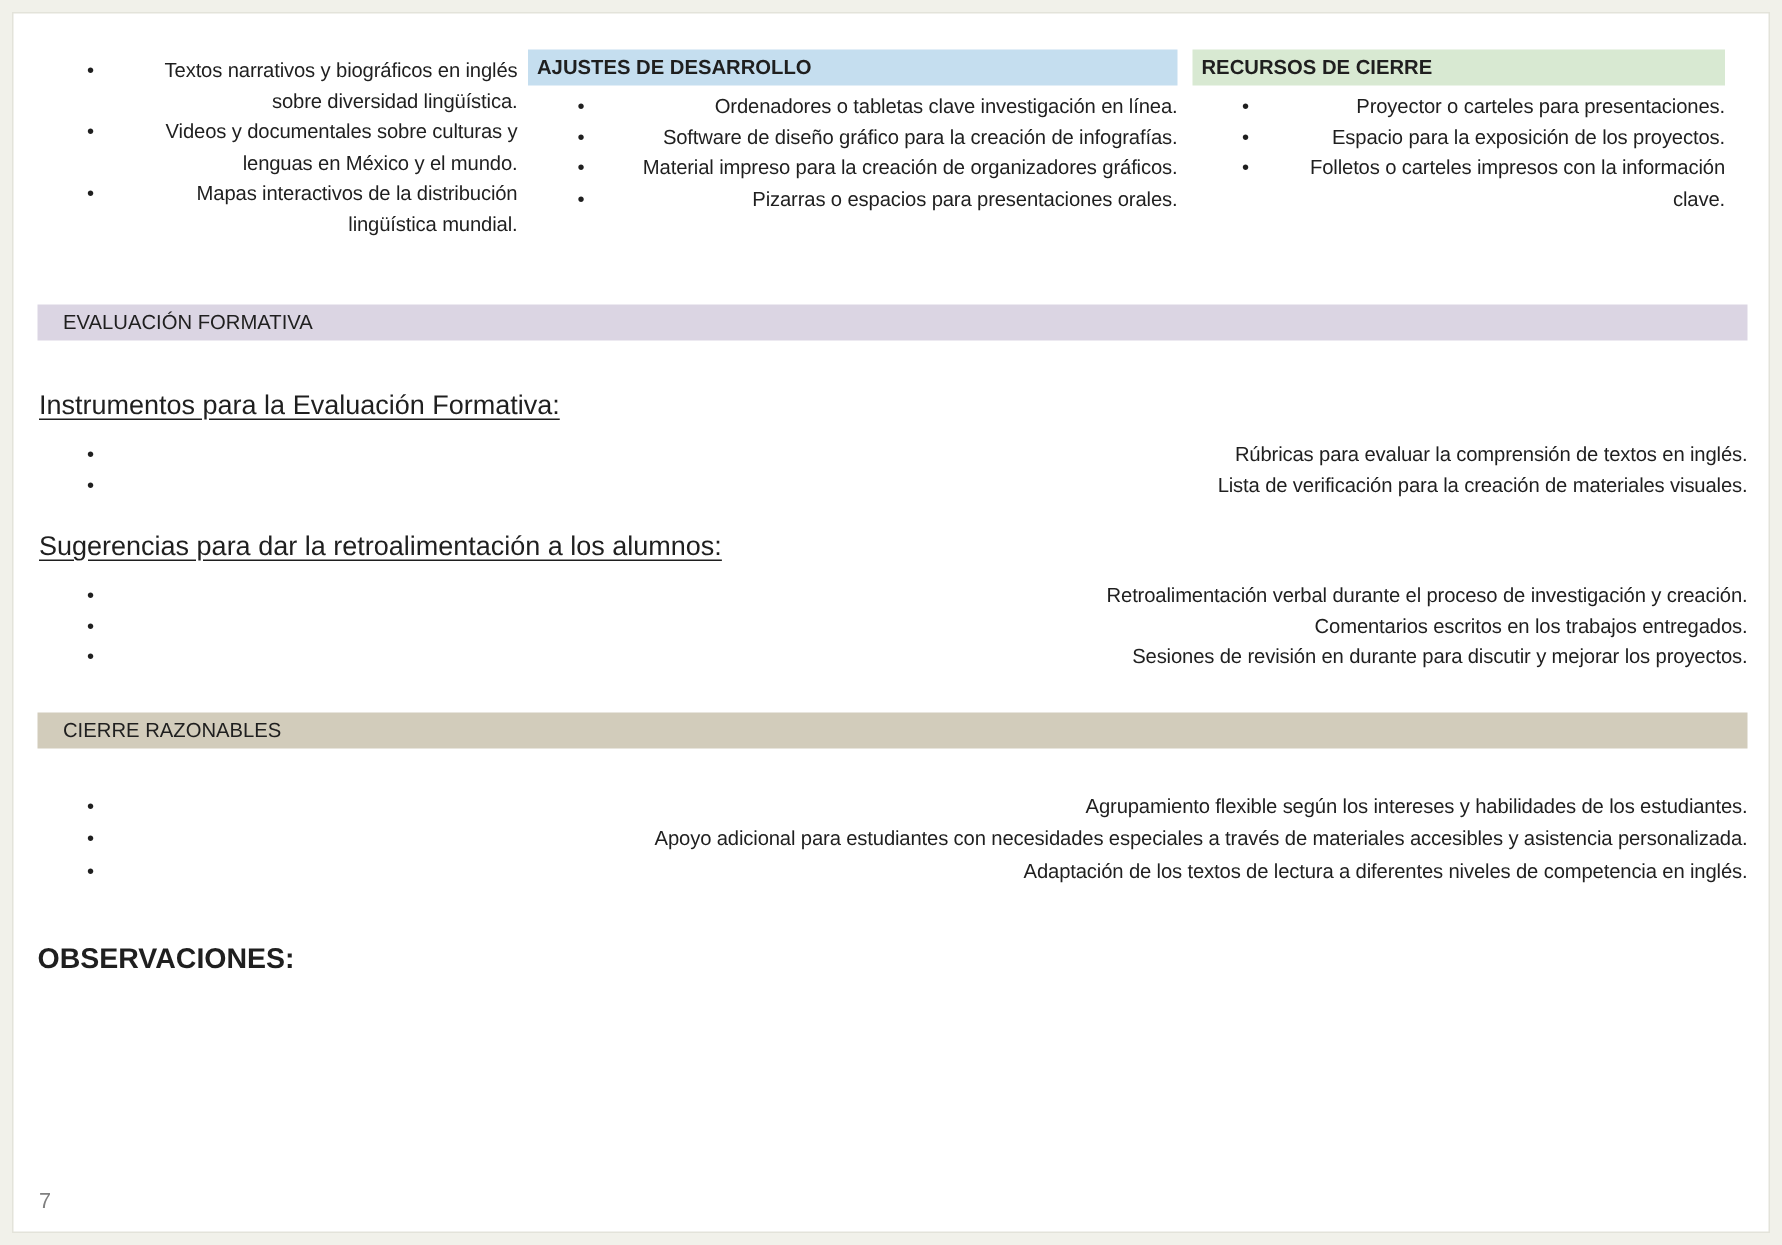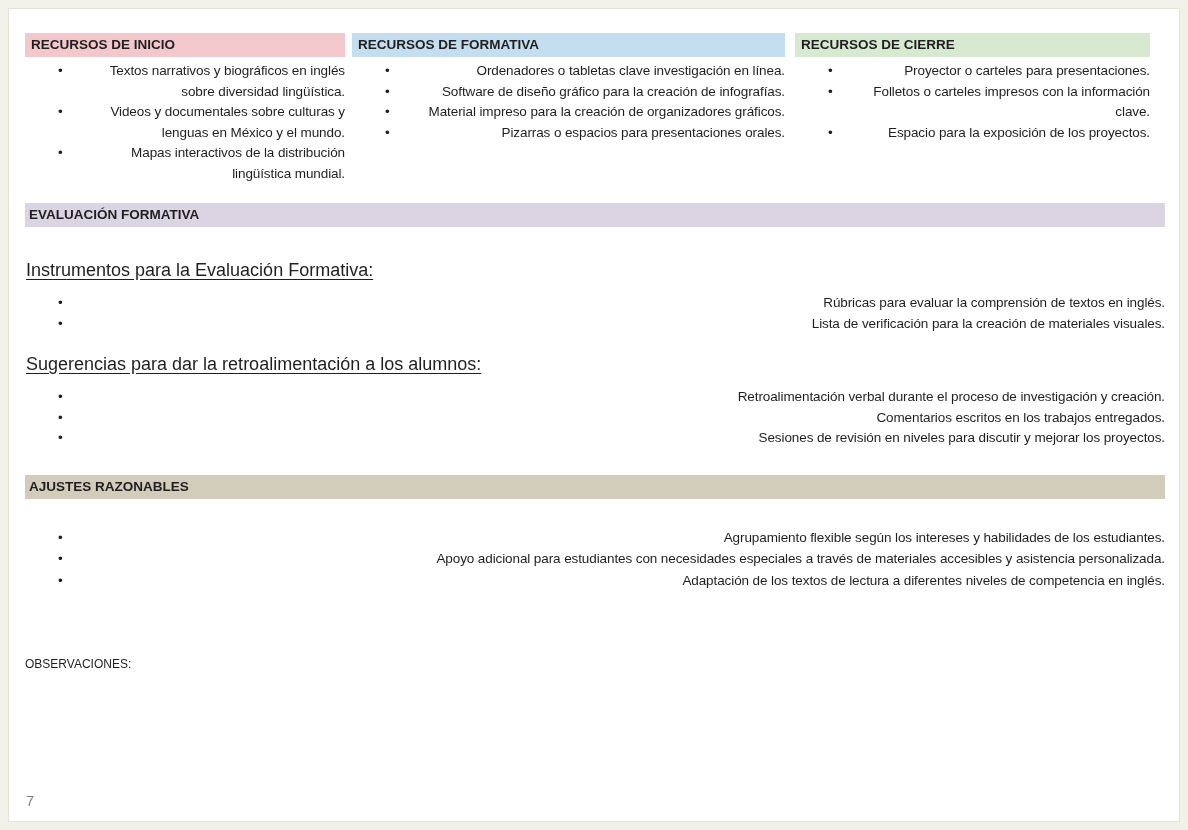--- a/index.html
+++ b/index.html
@@ -50,101 +50,100 @@
   }
   ul.bullets li::before {
     content: "\2022";
     position: absolute;
     left: 33px; top: 0;
     font-size: 13.5px;
   }
   
   .bar {
     height: 24px; line-height: 24px;
-    padding-left: 4px;
-    font-size: 13.5px; font-weight: bold;
+    padding-left: 17px;
+    font-size: 13.5px; font-weight: normal;
     width: 1140px;
   }
   .bar.ajustes-bar { margin-top: 26px; }
   
   .subhead {
     font-size: 18px;
     text-decoration: underline;
     text-underline-offset: 3px;
     margin-left: 1px;
   }
   .subhead.first  { margin-top: 33px; }
   .subhead.second { margin-top: 20px; }
   ul.bullets.wide { margin-top: 12px; width: 1140px; }
   ul.bullets.ajustes-list { margin-top: 28px; line-height: 21.5px; width: 1140px; }
   
   .observaciones {
-    margin-top: 66px;
-    font-size: 12px; font-weight: normal;
+    margin-top: 38px;
+    font-size: 19px; font-weight: bold;
   }
   .page-number {
     position: absolute;
     left: 17px; bottom: 12px;
     font-size: 14.5px;
     color: #808080;
   }
 </style>
 </head>
 <body>
 
 <div class="page">
 
   <div class="resources-row">
 
     <div class="col-inicio">
-      <div class="col-header" style="background-color: rgb(242, 200, 205);">RECURSOS DE INICIO</div>
       <ul class="bullets">
           <li>Textos narrativos y biográficos en inglés sobre diversidad lingüística.</li>
           <li>Videos y documentales sobre culturas y lenguas en México y el mundo.</li>
           <li>Mapas interactivos de la distribución lingüística mundial.</li>
         </ul>
     </div>
 
     <div class="col-desarrollo">
-      <div class="col-header" style="background-color: rgb(197, 222, 239);">RECURSOS DE FORMATIVA</div>
+      <div class="col-header" style="background-color: rgb(197, 222, 239);">AJUSTES DE DESARROLLO</div>
       <ul class="bullets">
           <li>Ordenadores o tabletas clave investigación en línea.</li>
           <li>Software de diseño gráfico para la creación de infografías.</li>
           <li>Material impreso para la creación de organizadores gráficos.</li>
           <li>Pizarras o espacios para presentaciones orales.</li>
         </ul>
     </div>
 
     <div class="col-cierre">
       <div class="col-header" style="background-color: rgb(216, 233, 210);">RECURSOS DE CIERRE</div>
       <ul class="bullets">
           <li>Proyector o carteles para presentaciones.</li>
+          <li>Espacio para la exposición de los proyectos.</li>
           <li>Folletos o carteles impresos con la información clave.</li>
-          <li>Espacio para la exposición de los proyectos.</li>
         </ul>
     </div>
 
   </div>
 
   <div class="bar" style="background-color: rgb(219, 213, 227);">EVALUACIÓN FORMATIVA</div>
 
   <div class="subhead first">Instrumentos para la Evaluación Formativa:</div>
   <ul class="bullets wide">
       <li>Rúbricas para evaluar la comprensión de textos en inglés.</li>
       <li>Lista de verificación para la creación de materiales visuales.</li>
     </ul>
 
   <div class="subhead second">Sugerencias para dar la retroalimentación a los alumnos:</div>
   <ul class="bullets wide">
       <li>Retroalimentación verbal durante el proceso de investigación y creación.</li>
       <li>Comentarios escritos en los trabajos entregados.</li>
-      <li>Sesiones de revisión en niveles para discutir y mejorar los proyectos.</li>
+      <li>Sesiones de revisión en durante para discutir y mejorar los proyectos.</li>
     </ul>
 
-  <div class="bar ajustes-bar" style="background-color: rgb(210, 204, 187);">AJUSTES RAZONABLES</div>
+  <div class="bar ajustes-bar" style="background-color: rgb(210, 204, 187);">CIERRE RAZONABLES</div>
   <ul class="bullets ajustes-list">
       <li>Agrupamiento flexible según los intereses y habilidades de los estudiantes.</li>
       <li>Apoyo adicional para estudiantes con necesidades especiales a través de materiales accesibles y asistencia personalizada.</li>
       <li>Adaptación de los textos de lectura a diferentes niveles de competencia en inglés.</li>
     </ul>
 
   <div class="observaciones">OBSERVACIONES:</div>
 
   <div class="page-number">7</div>
 

